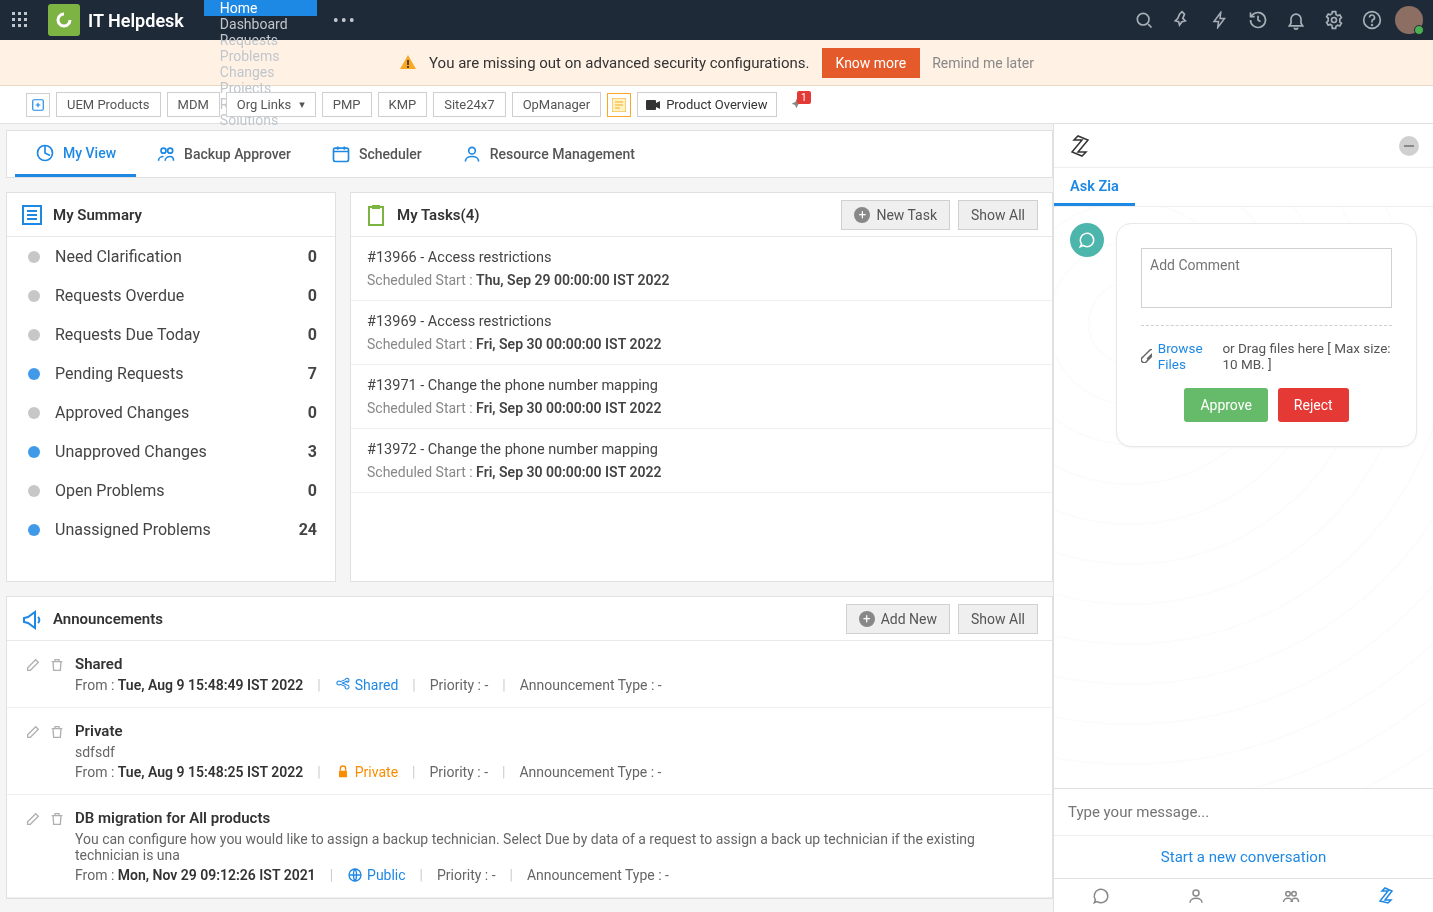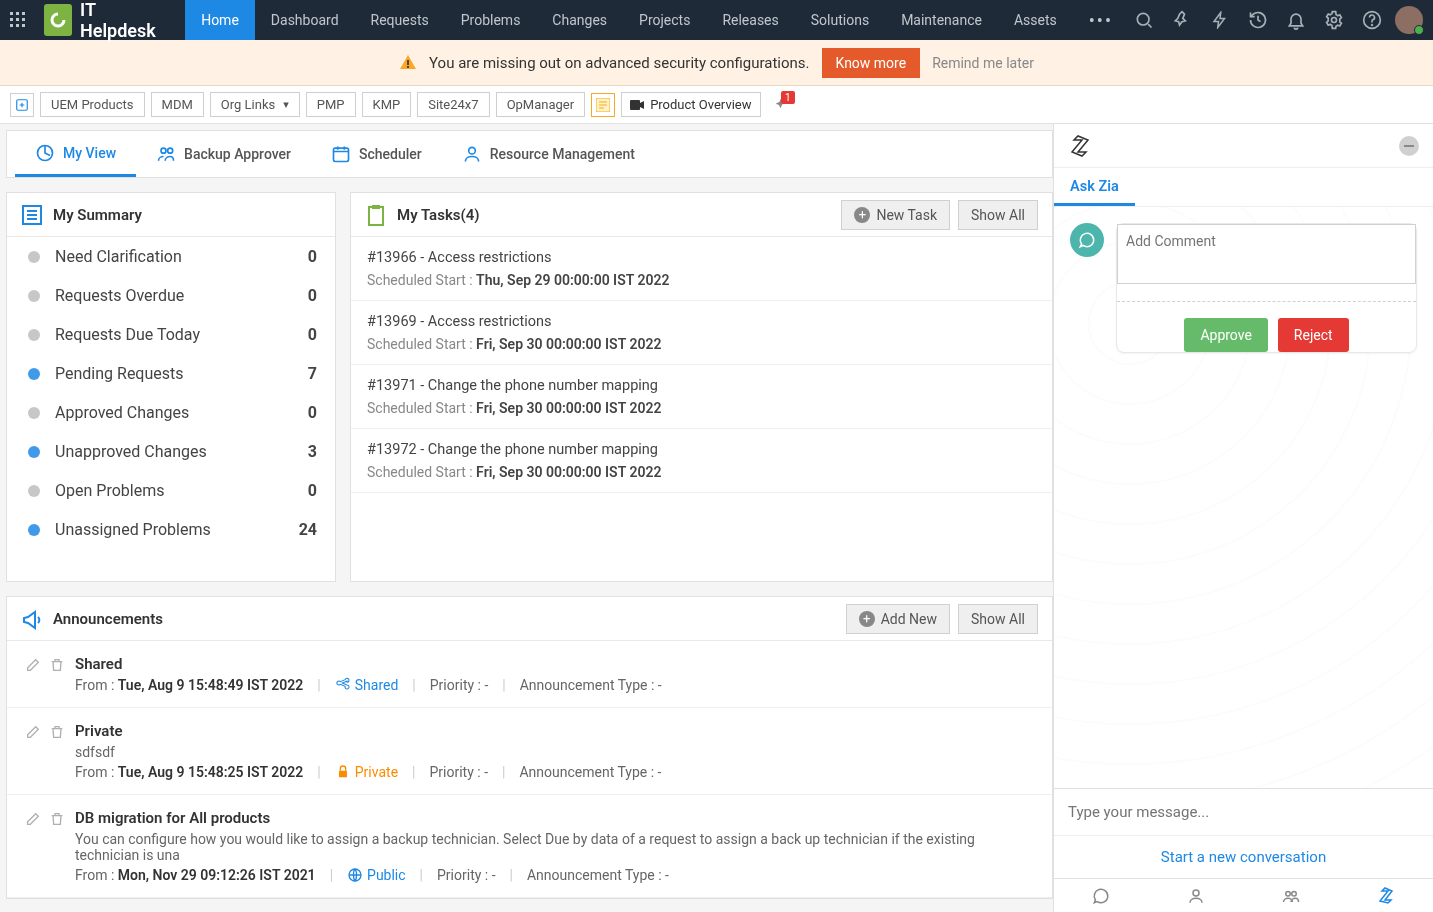--- a/index.html
+++ b/index.html
@@ -2,32 +2,32 @@
 <html><head>
 <meta charset="utf-8">
 <style>
 * { box-sizing: border-box; margin: 0; padding: 0; font-family: -apple-system, BlinkMacSystemFont, "Segoe UI", Roboto, Arial, sans-serif; }
 body { background: #f5f5f5; font-size: 14px; color: #333; overflow: hidden; }
 .topbar { background: #1f2a38; height: 40px; display: flex; align-items: center; color: #e0e0e0; }
 .topbar-left { display: flex; align-items: center; height: 100%; }
 .apps-icon { width: 40px; height: 40px; display: flex; align-items: center; justify-content: center; cursor: pointer; }
 .app-logo { width: 32px; height: 32px; background: #7cb342; border-radius: 3px; display: flex; align-items: center; justify-content: center; margin: 0 8px; }
 .app-title { font-size: 18px; font-weight: 600; color: #fff; margin-right: 20px; }
-.nav-tabs { display: flex; height: 100%; }
+.nav-tabs { display: flex; height: 100%; flex-direction: column; }
 .nav-tab { padding: 0 16px; height: 100%; display: flex; align-items: center; cursor: pointer; color: #c0c6cc; font-size: 14px; }
 .nav-tab.active { background: #1e88e5; color: #fff; }
 .topbar-right { margin-left: auto; display: flex; align-items: center; padding-right: 10px; gap: 8px; }
 .topbar-icon { width: 30px; height: 30px; display: flex; align-items: center; justify-content: center; cursor: pointer; color: #a8b0b8; }
 .avatar { width: 28px; height: 28px; border-radius: 50%; background: #8d6e63; position: relative; }
 .avatar::after { content:''; position:absolute; bottom:-1px; right:-1px; width:8px; height:8px; background:#4caf50; border-radius:50%; border:1px solid #1f2a38;}
 .banner { background: #fff2e5; height: 46px; display: flex; align-items: center; justify-content: center; gap: 12px; border-bottom: 1px solid #e8d8c2; }
 .banner-text { color: #333; font-size: 15px; }
 .btn-orange { background: #e55a2b; color: #fff; border: none; padding: 7px 14px; font-size: 14px; cursor: pointer; }
 .btn-plain { background: none; border: none; color: #888; font-size: 14px; cursor: pointer; }
-.linkbar { background: #fff; height: 38px; border-bottom: 1px solid #e0e0e0; display: flex; align-items: center; padding: 0 10px; gap: 6px; }
+.linkbar { background: #fff; height: 38px; border-bottom: 1px solid #e0e0e0; display: flex; align-items: center; padding: 0 26px; gap: 6px; }
 .link-chip { border: 1px solid #cfcfcf; padding: 4px 10px; font-size: 13px; color: #555; cursor: pointer; background: #fff; display:flex; align-items:center; gap:4px; }
 .link-icon-box { width: 24px; height: 24px; border: 1px solid #cfcfcf; display: flex; align-items: center; justify-content: center; cursor: pointer; }
 .vidcam { display: flex; align-items: center; gap: 6px; border:1px solid #cfcfcf; padding:4px 8px; font-size:13px; cursor:pointer;}
 .pin-badge { position: relative; }
 .pin-badge .b { position: absolute; top:-6px; right:-8px; background:#e53935; color:#fff; font-size:10px; padding:1px 4px; border-radius:2px; }
 .main-layout { display: flex; height: calc(912px - 40px - 46px - 38px); }
 .main-content { flex: 1; padding: 6px 0 0 6px; overflow: hidden; }
 .view-tabs { background: #fff; border: 1px solid #e0e0e0; display: flex; height: 48px; align-items: center; padding: 0 8px; }
 .view-tab { display: flex; align-items: center; gap: 8px; padding: 0 20px; height: 100%; cursor: pointer; color: #555; font-weight: 500; }
 .view-tab.active { color: #1e88e5; border-bottom: 3px solid #1e88e5; }
@@ -58,21 +58,21 @@
 .ann-meta { color:#666; font-size:14px; display:flex; align-items:center; gap:14px; }
 .ann-meta .sep { color:#ccc; }
 .ann-meta b { color:#333; font-weight:600; }
 .zia-panel { width: 380px; background: #fff; border-left: 1px solid #e0e0e0; display: flex; flex-direction: column; height: 100%; position:relative; }
 .zia-top { height: 44px; display: flex; align-items: center; padding: 0 14px; border-bottom:1px solid #eee;}
 .zia-top .min { margin-left:auto; width:20px;height:20px;border-radius:50%;background:#d0d0d0;display:flex;align-items:center;justify-content:center;cursor:pointer;}
 .zia-tab { padding: 10px 16px 8px; color: #1e88e5; font-weight:600; border-bottom:3px solid #1e88e5; display:inline-block; font-size:14.5px;}
 .zia-body { flex:1; padding: 16px; overflow:auto; background: repeating-radial-gradient(circle at 20% 20%, rgba(0,0,0,0.01), rgba(0,0,0,0.01) 2px, transparent 2px, transparent 40px);}
 .zia-bubble { display:flex; gap:12px; }
 .zia-av { width:34px;height:34px;border-radius:50%;background:#4db6ac;display:flex;align-items:center;justify-content:center;color:#fff; flex-shrink:0;}
-.zia-card { background:#fff; border:1px solid #e8e8e8; border-radius:8px; padding:0; flex:1; box-shadow:0 1px 2px rgba(0,0,0,0.05);}
+.zia-card { background:#fff; border:1px solid #e8e8e8; border-radius:15px; padding:24px; flex:1; box-shadow:0 1px 2px rgba(0,0,0,0.05);}
 .zia-textarea { width:100%; height:60px; border:1px solid #d0d0d0; padding:8px; font-size:14px; resize:none; color:#666;}
 .zia-divider { border-top:1px dashed #d0d0d0; margin:14px 0;}
 .browse-row { font-size:13.5px; color:#555; display:flex; align-items:center; gap:6px;}
 .browse-row a { color:#1e88e5; text-decoration:none; cursor:pointer;}
 .zia-actions { display:flex; gap:10px; margin-top:16px;justify-content:center;}
 .btn-green { background:#66bb6a; color:#fff; border:none; padding:9px 16px; font-size:14px; border-radius:3px; cursor:pointer;}
 .btn-red { background:#e53935; color:#fff; border:none; padding:9px 16px; font-size:14px; border-radius:3px; cursor:pointer;}
 .zia-input-row { border-top:1px solid #e0e0e0; }
 .zia-input { width:100%; border:none; padding:14px; font-size:15px; outline:none;}
 .zia-start { text-align:center; padding:12px; color:#1e88e5; font-size:15px; cursor:pointer; border-top:1px solid #eee;}
@@ -511,20 +511,27 @@
     <div class="zia-body">
       <div class="zia-bubble">
         <div class="zia-av">
           <svg width="18" height="18" viewBox="0 0 24 24" fill="none" stroke="#fff" stroke-width="2">
               <path d="M21 12a9 9 0 0 1-9 9c-2 0-3.8-.6-5.3-1.7L3 21l1.7-3.7A9 9 0 1 1 21 12z"></path>
             </svg>
         </div>
         <div class="zia-card">
           <textarea class="zia-textarea" placeholder="Add Comment" style=""></textarea>
           <div class="zia-divider"></div>
+          <div class="browse-row">
+            <svg width="14" height="14">
+                <path fill="none" stroke="#666" stroke-width="1.5" d="M12 6l-6 6a3 3 0 1 1-4-4l7-7a2 2 0 1 1 3 3l-6 6"></path>
+              </svg>
+            <a>Browse Files</a>
+            <span> or Drag files here [ Max size: 10 MB. ]</span>
+          </div>
           <div class="zia-actions">
             <button class="btn-green">Approve</button>
             <button class="btn-red">Reject</button>
           </div>
         </div>
       </div>
     </div>
     <div class="zia-input-row">
       <input class="zia-input" placeholder="Type your message..." style="">
     </div>

